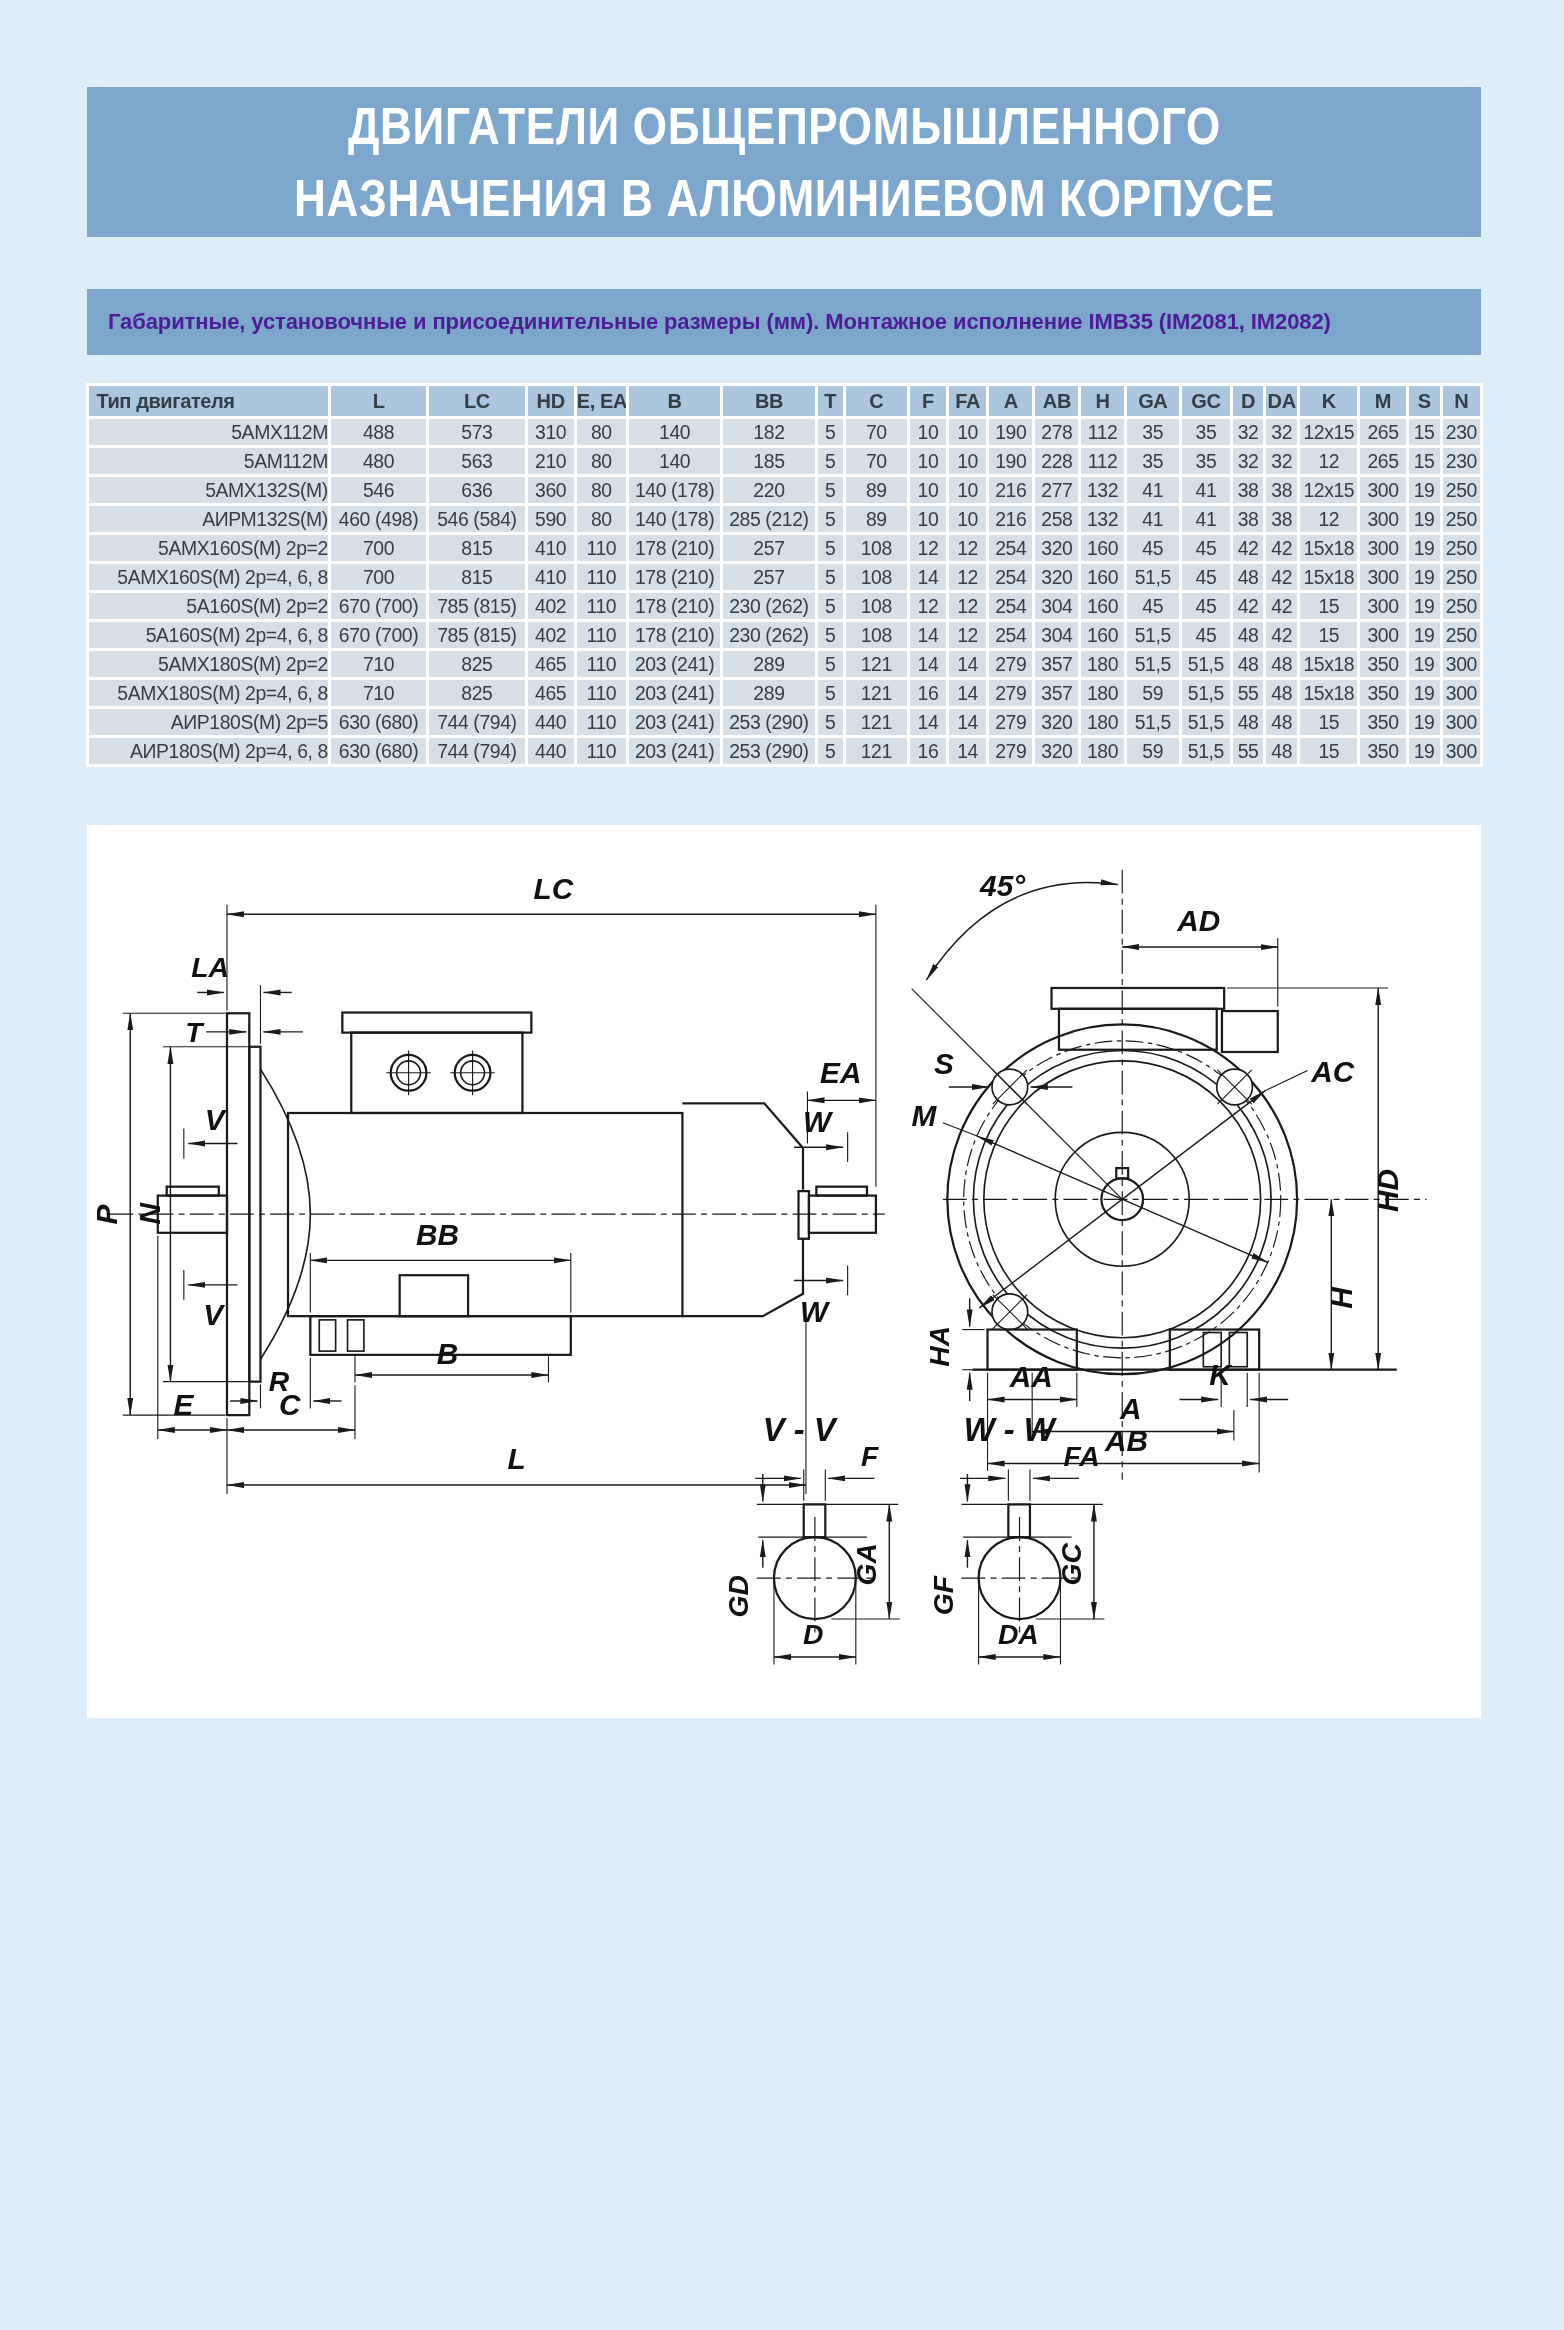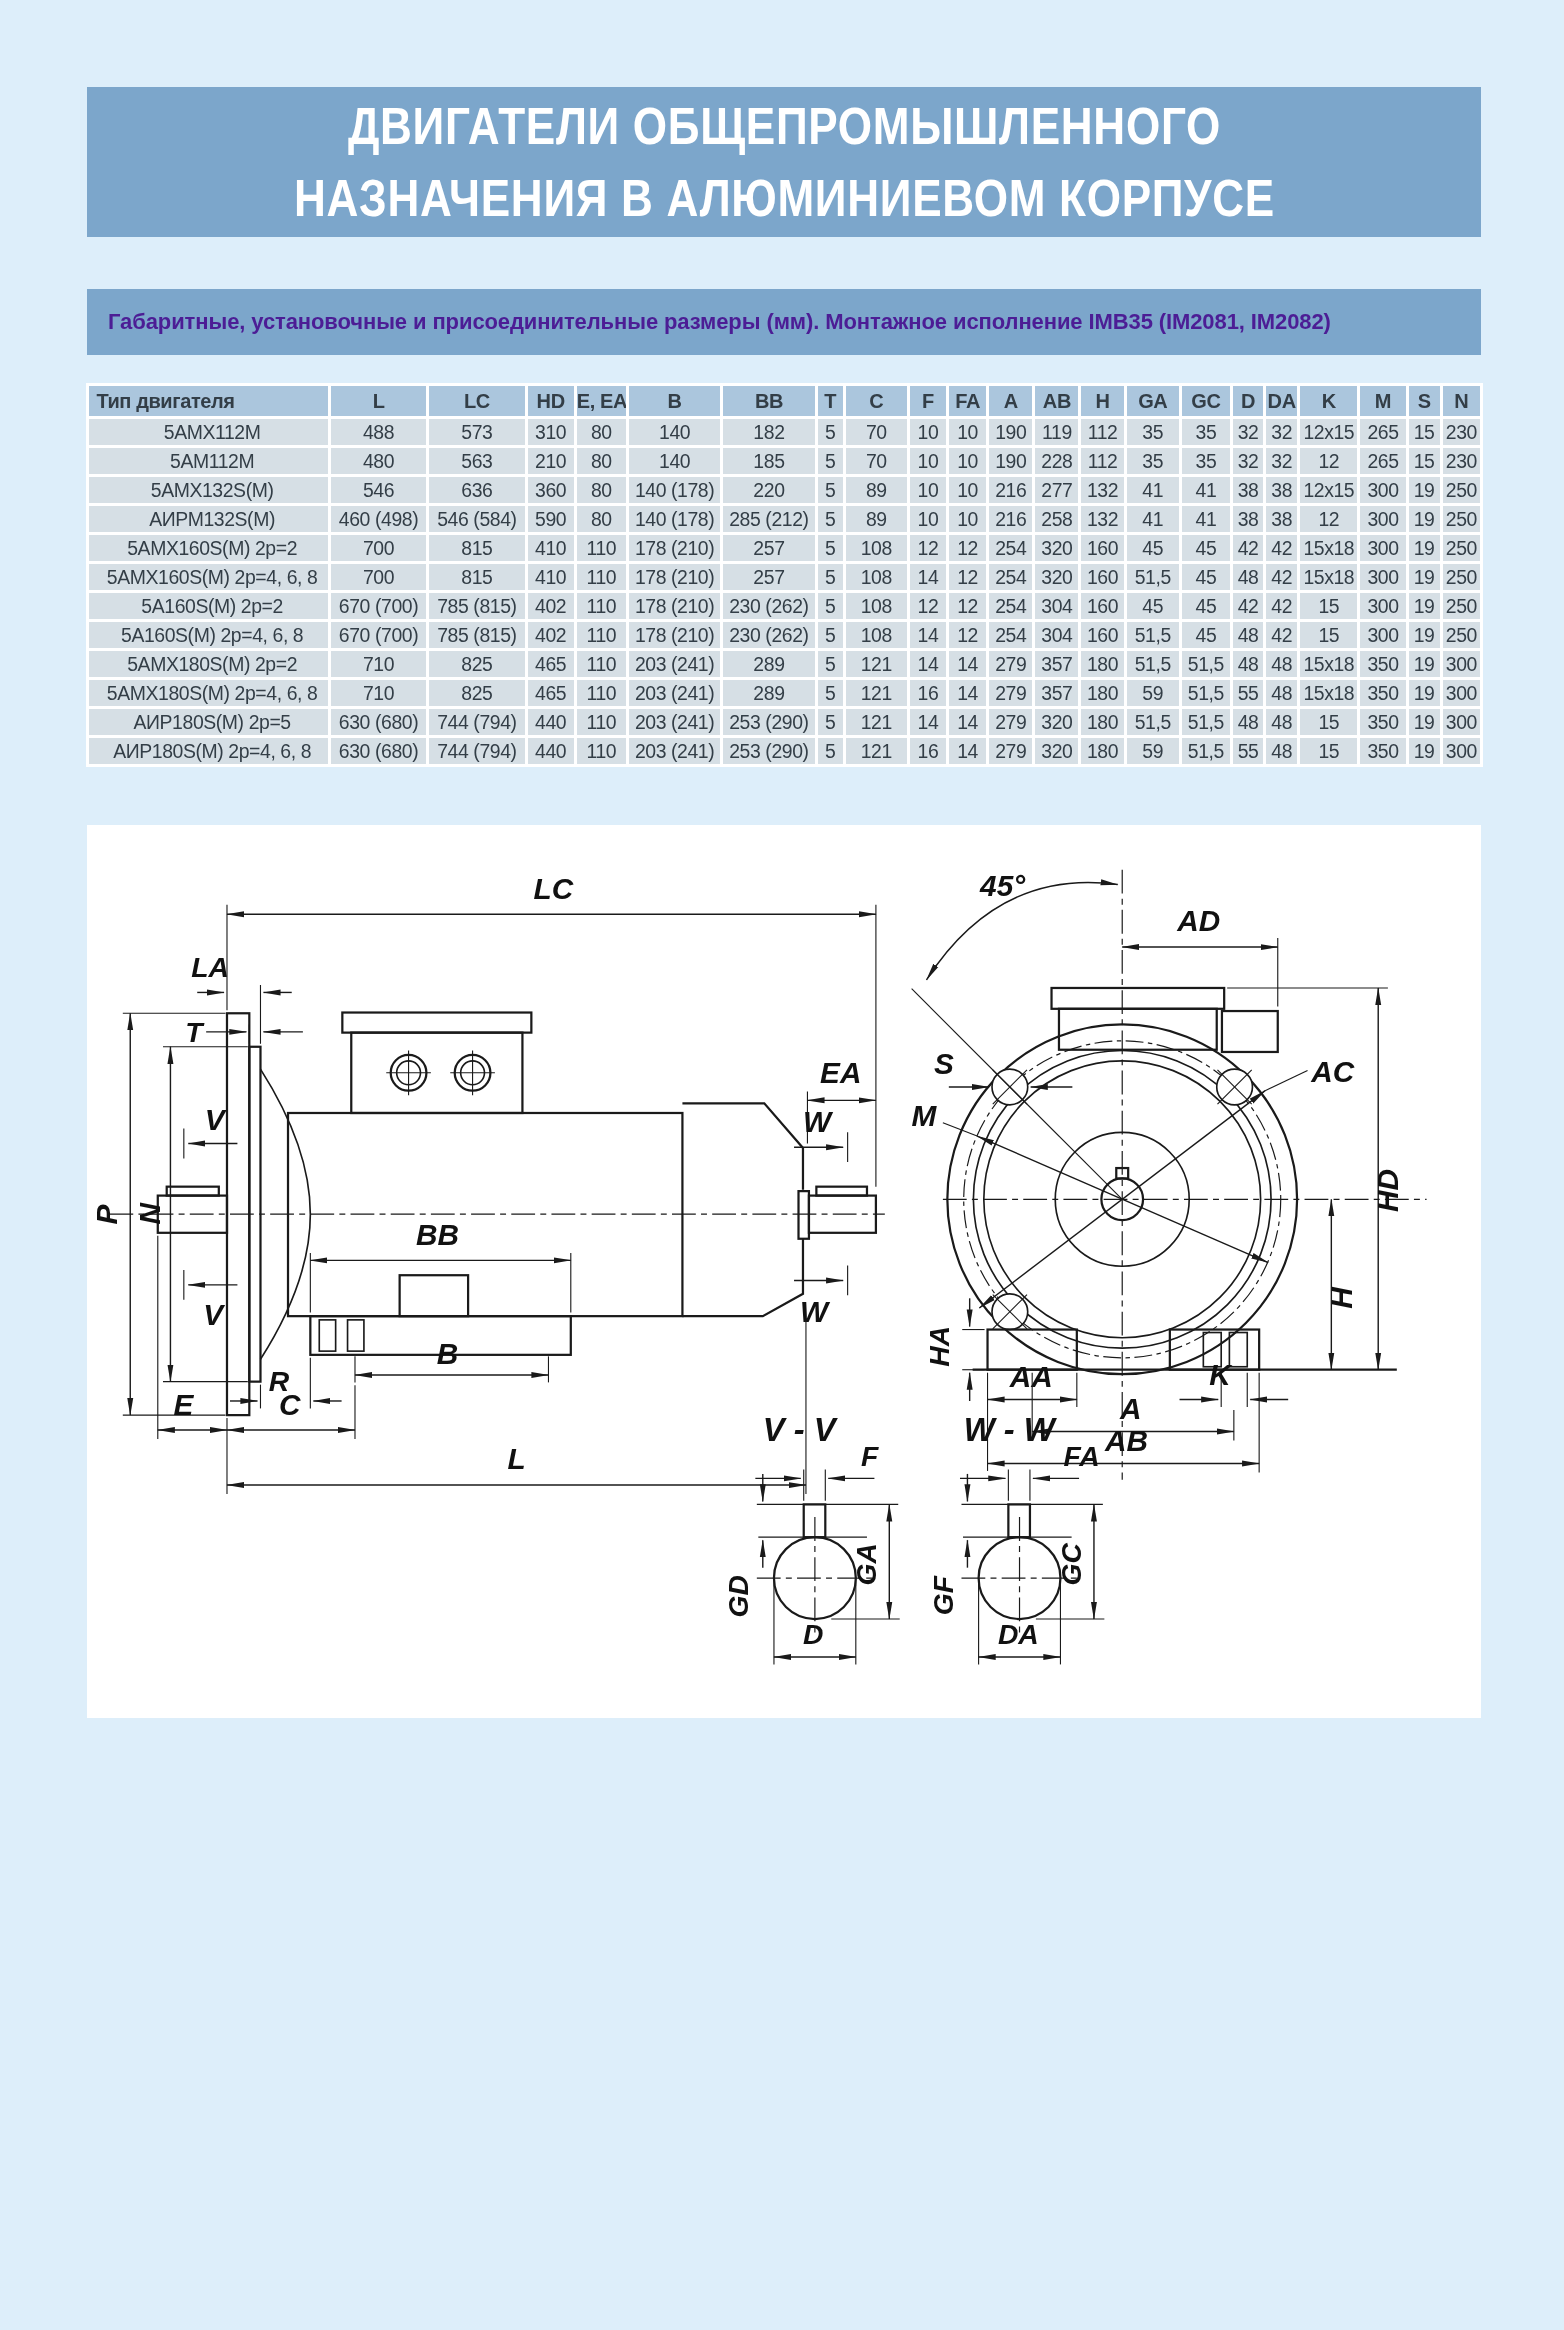--- a/index.html
+++ b/index.html
@@ -24,21 +24,21 @@
 
   .table-wrap { position:absolute; left:86px; top:383px; width:1397px; background:#ffffff; }
   table.dims { border-collapse:separate; border-spacing:3px; width:100%; table-layout:fixed;border-radius:7px; }
   table.dims th, table.dims td {
     color:#333e47; text-align:center; vertical-align:middle;
     font-size:19.4px; letter-spacing:-0.4px; overflow:hidden; white-space:nowrap;
   }
   table.dims thead th { background:#abc6dd; font-weight:bold; height:30px; font-size:20px; }
   table.dims tbody td { background:#d6dfe5; font-weight:normal; height:26px; }
   table.dims thead th.c-type { text-align:left; padding-left:7.4px; }
-  table.dims tbody td.c-type { text-align:center; padding-left:7.4px; }
+  table.dims tbody td.c-type { text-align:right; padding-left:7.4px; }
 
   .drawing-panel { position:absolute; left:87px; top:825px; width:1394px; height:893px; background:#ffffff; }
   svg text { fill:#111111; }
   .lbl   { font-family:"Liberation Sans",sans-serif; font-style:italic; font-weight:bold; font-size:40px; }
   .lbl-s { font-family:"Liberation Sans",sans-serif; font-style:italic; font-weight:bold; font-size:38px; }
   .stitle{ font-family:"Liberation Sans",sans-serif; font-style:italic; font-weight:bold; font-size:44px; }
   .o3  { fill:none; stroke:#1a1a1a; stroke-width:3; stroke-linejoin:miter; }
   .o2  { fill:none; stroke:#1a1a1a; stroke-width:2.2; }
   .dim { fill:none; stroke:#1a1a1a; stroke-width:1.9; marker-start:url(#arr); marker-end:url(#arr); }
   .a1  { fill:none; stroke:#1a1a1a; stroke-width:1.9; marker-end:url(#arr); }
@@ -121,21 +121,21 @@
             <td>573</td>
             <td>310</td>
             <td>80</td>
             <td>140</td>
             <td>182</td>
             <td>5</td>
             <td>70</td>
             <td>10</td>
             <td>10</td>
             <td>190</td>
-            <td>119</td>
+            <td>278</td>
             <td>112</td>
             <td>35</td>
             <td>35</td>
             <td>32</td>
             <td>32</td>
             <td>12x15</td>
             <td>265</td>
             <td>15</td>
             <td>230</td>
           </tr>

